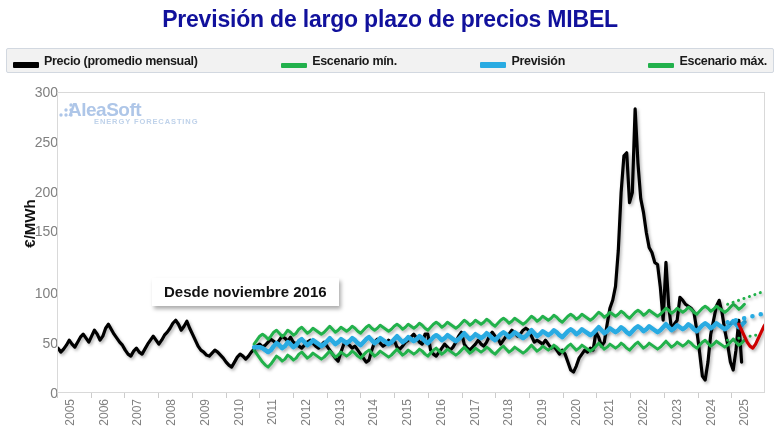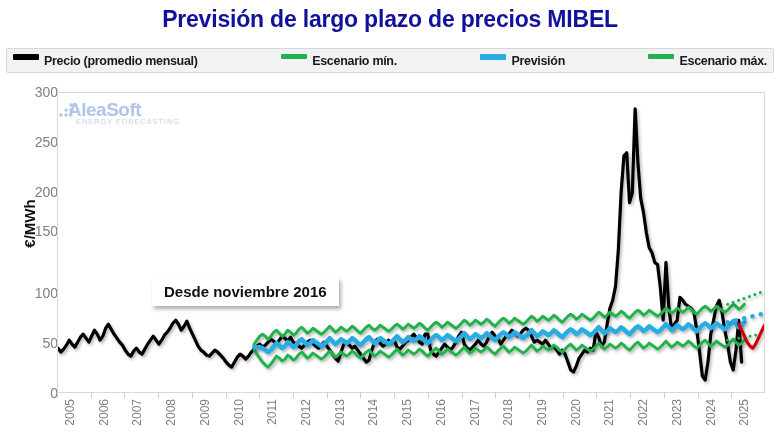--- a/index.html
+++ b/index.html
@@ -46,21 +46,21 @@
     border: 1px solid #d2d8e0;
     border-radius: 2px;
     display: flex;
     align-items: center;
     justify-content: space-between;
     padding: 0 6px;
     box-sizing: border-box;
   }
   .legend-item {
     display: flex;
-    align-items: flex-start;
+    align-items: flex-end;
     gap: 5px;
     white-space: nowrap;
   }
   .legend-swatch {
     display: inline-block;
     width: 26px;
     height: 5px;
     border-radius: 1px;
     flex: 0 0 auto;
   }
@@ -148,24 +148,24 @@
   }
   #watermark-name {
     font-size: 19px;
     font-weight: bold;
     color: #aec6e8;
     letter-spacing: -0.5px;
     line-height: 19px;
   }
   #watermark-tag {
     font-size: 7.5px;
-    font-weight: normal;
+    font-weight: bold;
     color: #bfd2ea;
     letter-spacing: 0.9px;
-    margin-left: 8px;
+    margin-left: 26px;
     margin-top: -2px;
   }
   #watermark-dots {
     position: absolute;
     left: -10px;
     top: 3px;
   }
 
   
   #annotation-box {

